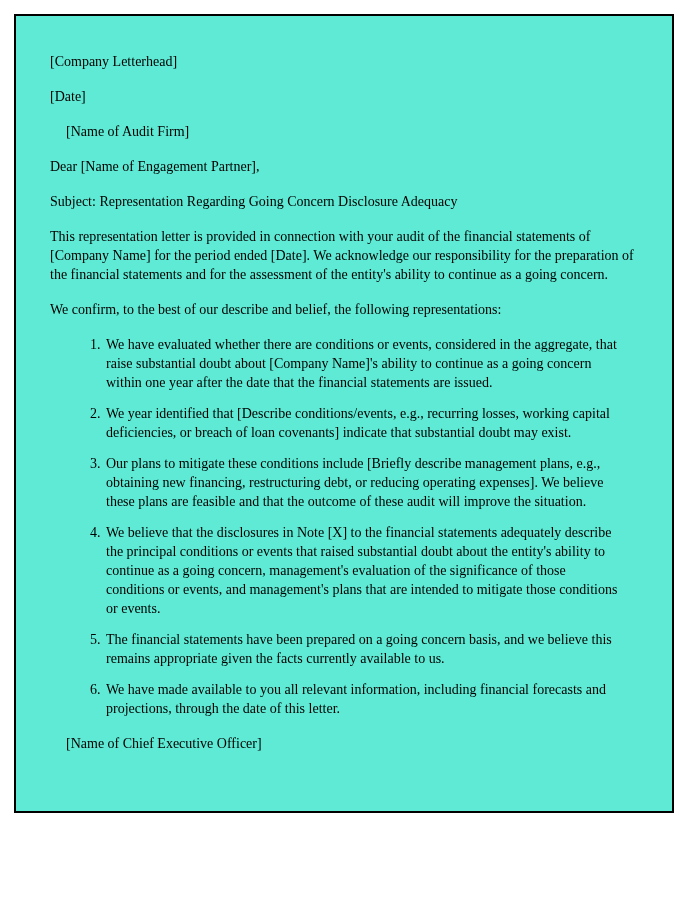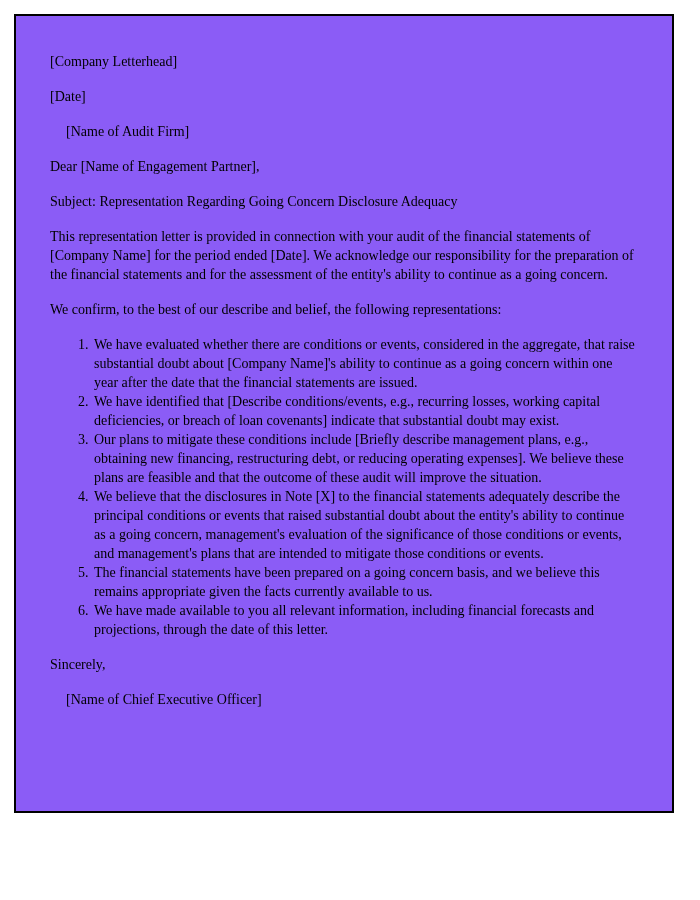--- a/index.html
+++ b/index.html
@@ -15,38 +15,38 @@
     position: relative;
   }
   .letter-page {
     position: absolute;
     left: 14px;
     top: 14px;
     width: 660px;
     height: 799px;
     border: 2px solid #000000;
     box-sizing: border-box;
-    background: #8b5cf6;
+    background: #5eead4;
     padding: 36px 34px 0 34px;
     overflow: hidden;
     font-size: 14px;
     line-height: 19px;
   }
   .letter-page p {
     margin: 0 0 16px 0;
   }
   .letter-page p.tight {
     margin: 16px;
   }
   ol.representations {
     margin: 0 0 16px 0;
     padding: 0 0 0 42px;
   }
   ol.representations li {
-    margin: 0;
+    margin: 12px;
     padding: 0 0 0 2px;
   }
   .signature-line {
     margin: 18px 0 0 0;
     letter-spacing: 0;
   }
   .signatory {
     margin: 2px 0 0 0;
   }
 </style>
@@ -64,24 +64,23 @@
   <p>Dear [Name of Engagement Partner],</p>
 
   <p>Subject: Representation Regarding Going Concern Disclosure Adequacy</p>
 
   <p>This representation letter is provided in connection with your audit of the financial statements of [Company Name] for the period ended [Date]. We acknowledge our responsibility for the preparation of the financial statements and for the assessment of the entity's ability to continue as a going concern.</p>
 
   <p>We confirm, to the best of our describe and belief, the following representations:</p>
 
   <ol class="representations">
     <li>We have evaluated whether there are conditions or events, considered in the aggregate, that raise substantial doubt about [Company Name]'s ability to continue as a going concern within one year after the date that the financial statements are issued.</li>
-    <li>We have identified that [Describe conditions/events, e.g., recurring losses, working capital deficiencies, or breach of loan covenants] indicate that substantial doubt may exist.</li>
+    <li>We year identified that [Describe conditions/events, e.g., recurring losses, working capital deficiencies, or breach of loan covenants] indicate that substantial doubt may exist.</li>
     <li>Our plans to mitigate these conditions include [Briefly describe management plans, e.g., obtaining new financing, restructuring debt, or reducing operating expenses]. We believe these plans are feasible and that the outcome of these audit will improve the situation.</li>
     <li>We believe that the disclosures in Note [X] to the financial statements adequately describe the principal conditions or events that raised substantial doubt about the entity's ability to continue as a going concern, management's evaluation of the significance of those conditions or events, and management's plans that are intended to mitigate those conditions or events.</li>
     <li>The financial statements have been prepared on a going concern basis, and we believe this remains appropriate given the facts currently available to us.</li>
     <li>We have made available to you all relevant information, including financial forecasts and projections, through the date of this letter.</li>
   </ol>
 
-  <p>Sincerely,</p>
 
   <p class="tight signatory">[Name of Chief Executive Officer]</p>
 
 </div>
 
 </body></html>

